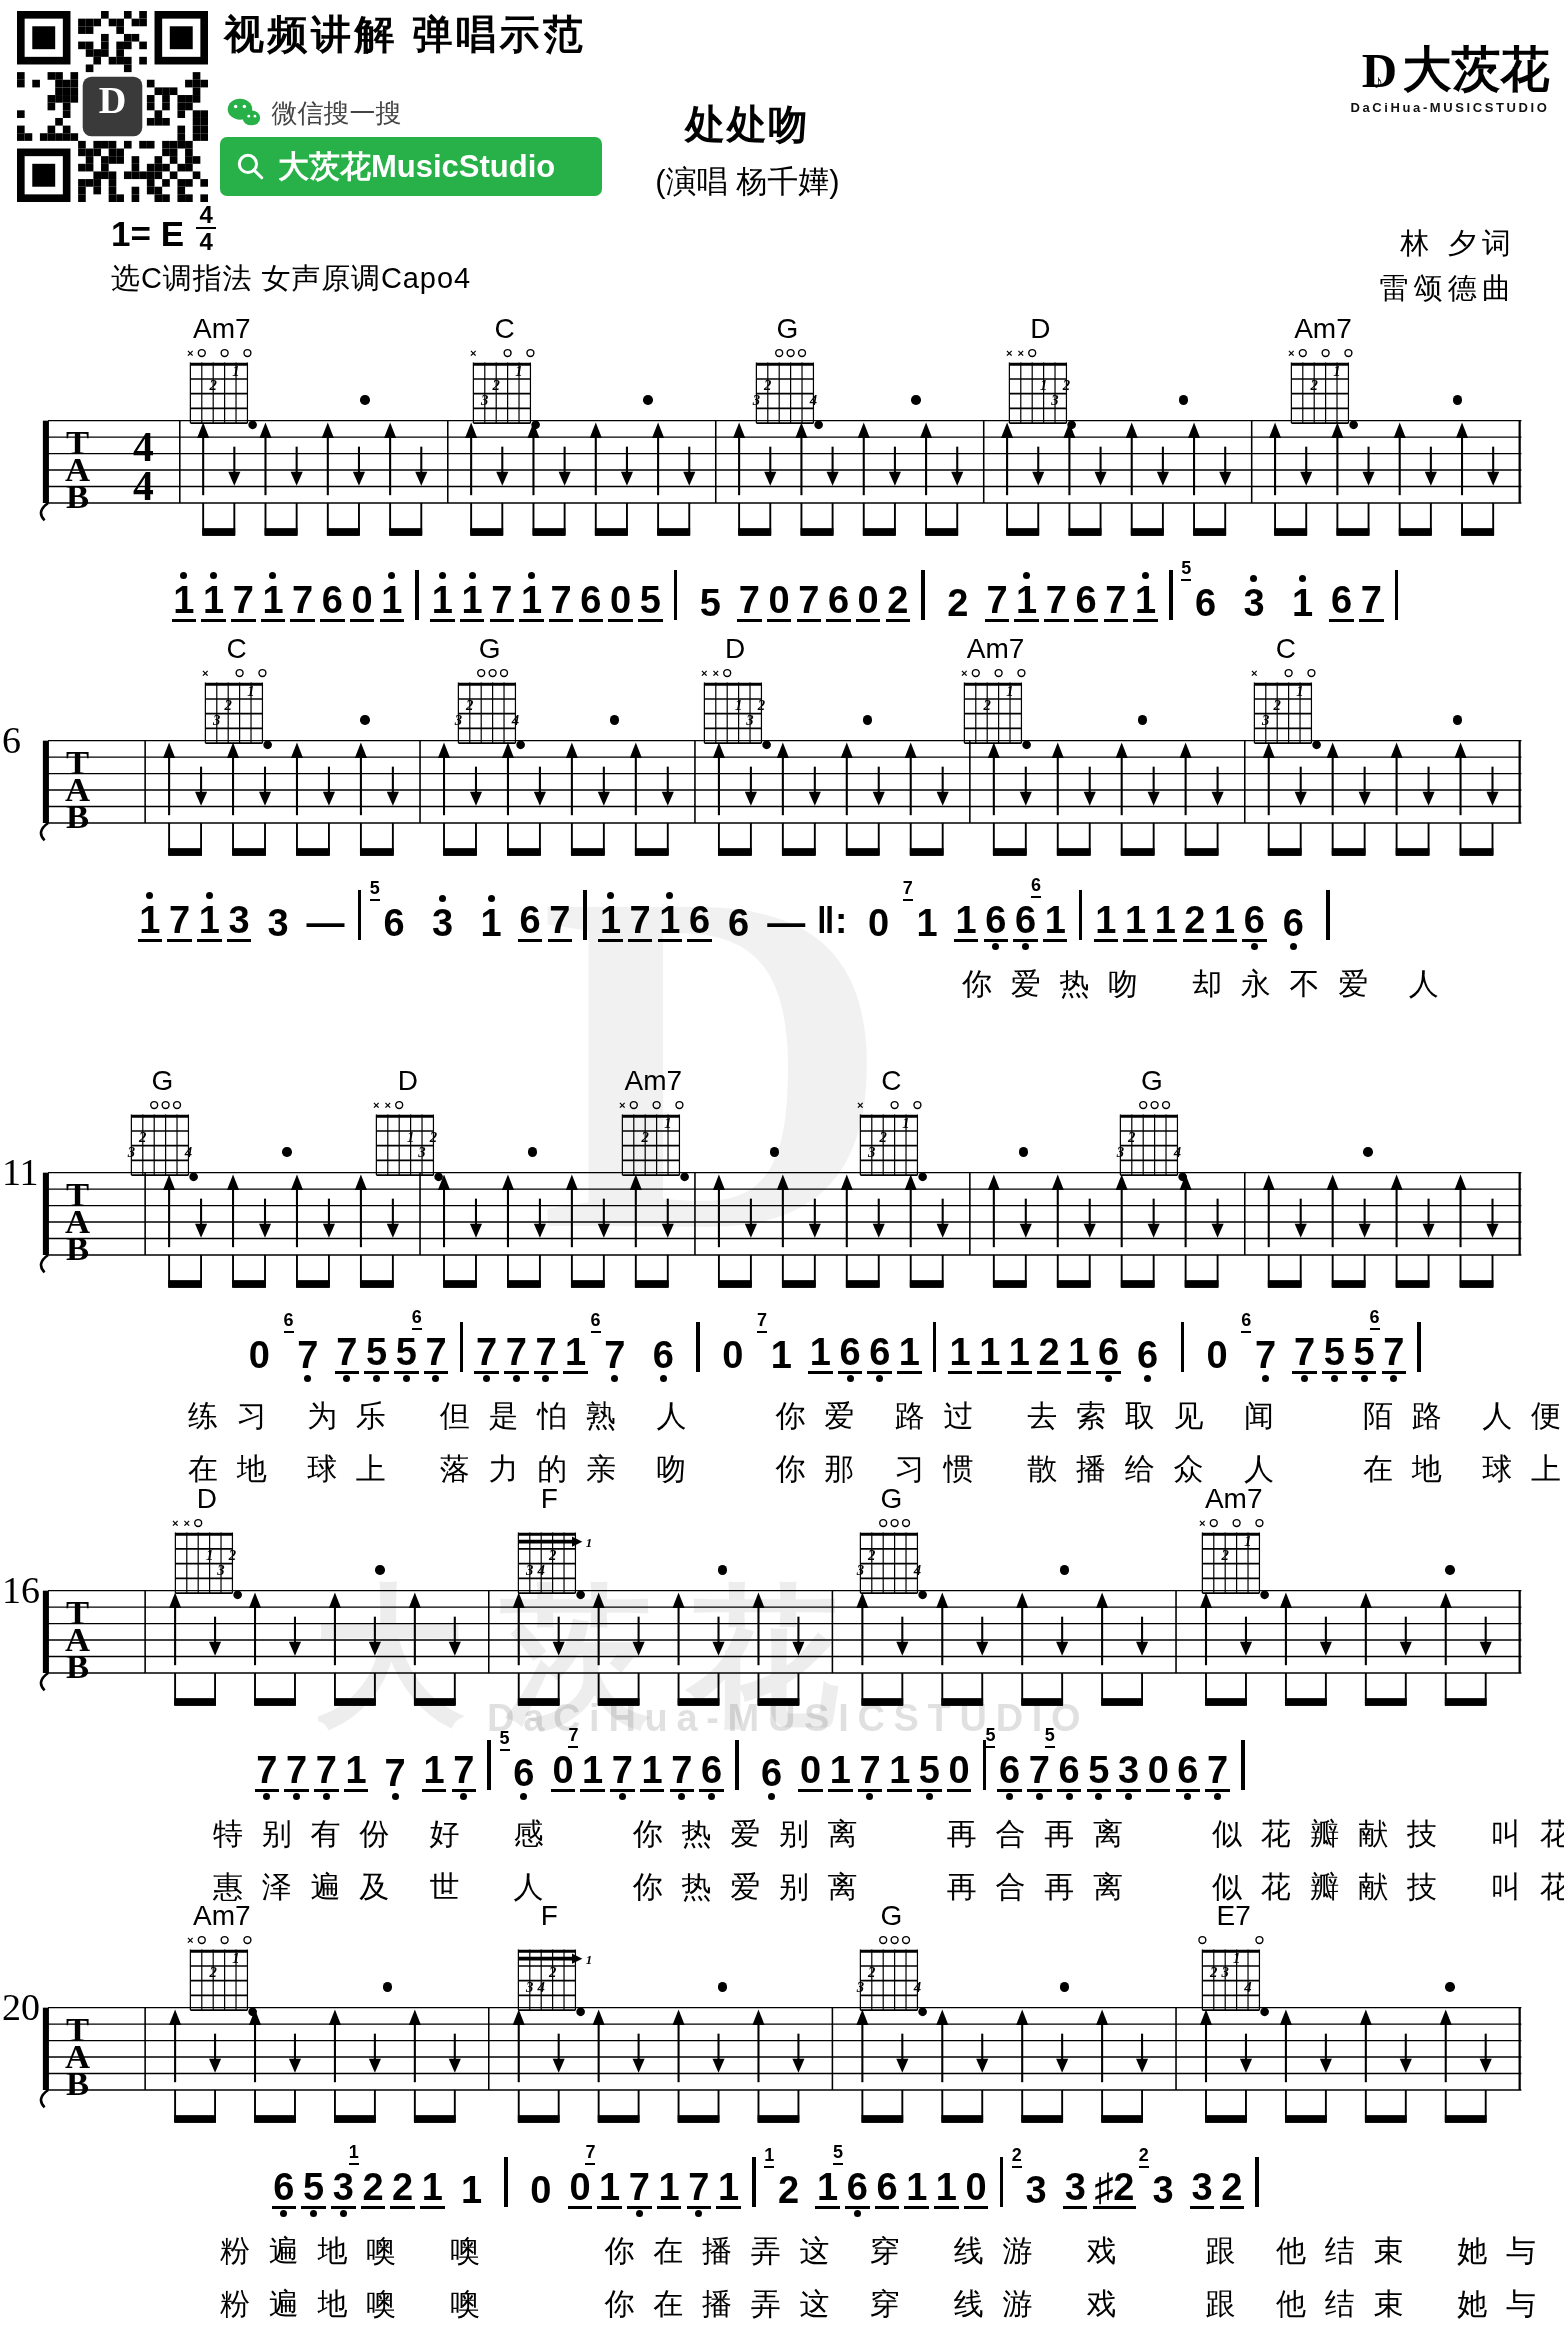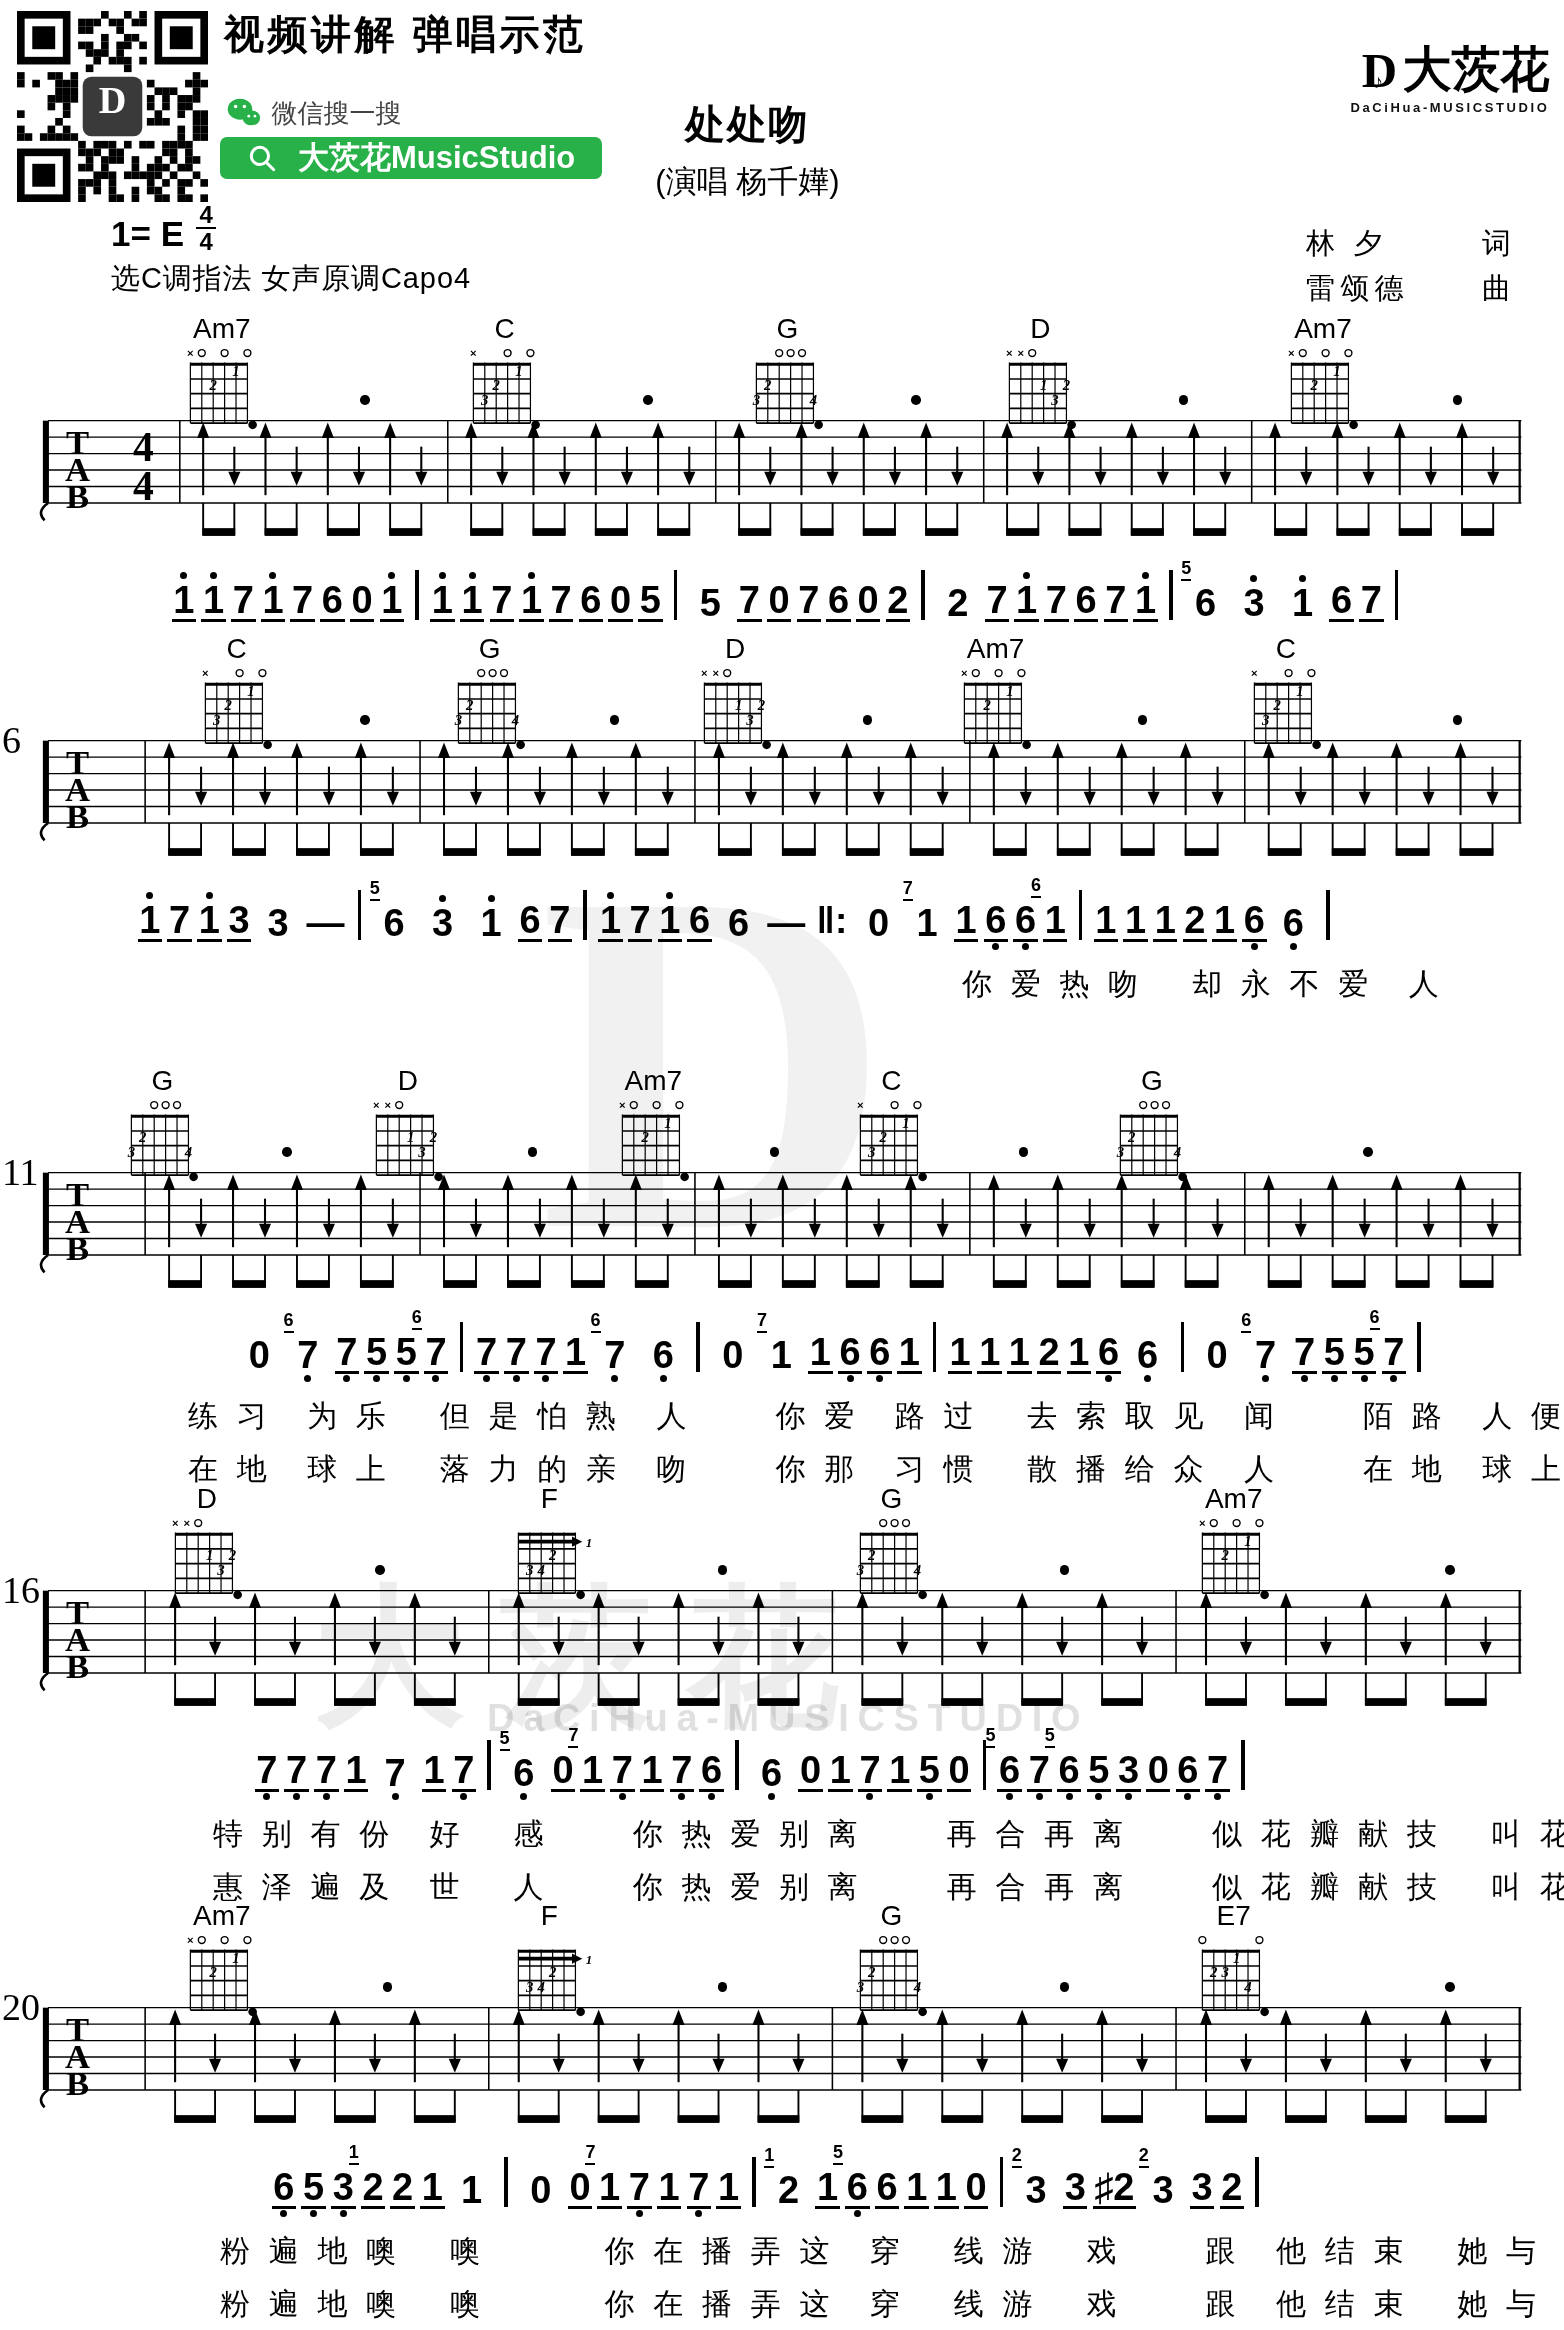--- a/index.html
+++ b/index.html
@@ -3,40 +3,40 @@
 <meta charset="utf-8">
 <style>
   html,body{margin:0;padding:0;background:#888;}
   .page{position:relative;width:1565px;height:2330px;background:#fff;overflow:hidden;
         font-family:"Liberation Sans",sans-serif;color:#000;}
   
   .qr{position:absolute;left:17.4px;top:11.3px;width:191px;height:191px;}
   .promo-title{position:absolute;left:224px;top:7px;font-size:40px;font-weight:bold;letter-spacing:3.5px;}
   .wechat-row{position:absolute;left:226px;top:96px;display:flex;align-items:center;gap:10.4px;
               font-size:26px;color:#444;justify-content:space-between;}
-  .search-pill{position:absolute;left:220px;top:137px;width:382px;height:42px;border-radius:7px;
-               display:flex;align-items:center;gap:20px;padding-left:27px;box-sizing:border-box;}
+  .search-pill{position:absolute;left:220px;top:137px;width:382px;height:59px;border-radius:7px;
+               display:flex;align-items:center;gap:12px;padding-left:15px;box-sizing:border-box;}
   .search-pill span{color:#fff;font-size:31px;font-weight:bold;}
   .title-block{position:absolute;left:539px;top:97px;width:417px;text-align:center;}
   .title-block h1{margin:0;font-size:40px;letter-spacing:1.7px;}
   .subtitle{font-size:31px;margin-top:8.7px;}
   .brand{position:absolute;right:15.6px;top:37px;text-align:right;}
   .brand-line{font-size:49px;font-weight:bold;display:flex;align-items:center;justify-content:flex-end;}
   .brand-d{position:relative;display:inline-block;font-family:"Liberation Serif",serif;
            font-weight:bold;margin-right:5.2px;}
   .brand-d .note{position:absolute;left:12px;bottom:5.2px;font-size:19px;}
   .brand-sub{font-size:13px;letter-spacing:2.6px;font-weight:bold;color:#111;margin-top:-3.5px;}
   .keysig{position:absolute;left:111px;top:202px;font-size:35px;font-weight:bold;
           display:flex;align-items:flex-end;gap:12px;}
   .frac{display:inline-flex;flex-direction:column;align-items:center;font-size:24px;line-height:1.05;}
   .frac i{font-style:normal;}
   .frac i:first-child{border-bottom:2.6px solid #000;padding:0 3.5px;}
   .tuning{position:absolute;left:111px;top:259px;font-size:29px;letter-spacing:0.9px;}
   .credits{position:absolute;right:54px;top:224px;width:217px;font-size:29px;}
-  .credit-row{display:flex;justify-content:space-between;margin-bottom:5.2px;margin-left:12px;}
+  .credit-row{display:flex;justify-content:flex-end;margin-bottom:5.2px;}
   .credit-name{letter-spacing:5.2px;}
   
   .wm-d{position:absolute;left:539px;top:782px;font-family:"Liberation Serif",serif;
         font-size:487px;font-weight:bold;color:rgba(0,0,0,0.055);z-index:0;}
   .wm-cn{position:absolute;left:313px;top:1556px;font-size:152px;font-weight:bold;
          color:rgba(0,0,0,0.07);letter-spacing:35px;z-index:0;}
   .wm-en{position:absolute;left:487px;top:1697px;font-size:38px;font-weight:bold;
          color:rgba(0,0,0,0.12);letter-spacing:8.7px;z-index:0;}
   
   .system{position:absolute;left:39px;width:1488px;z-index:1;}

